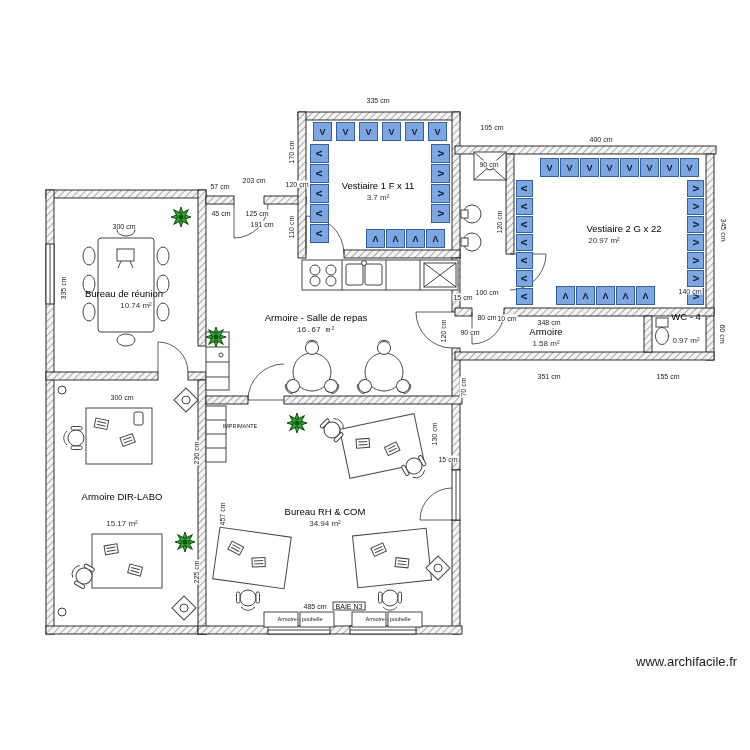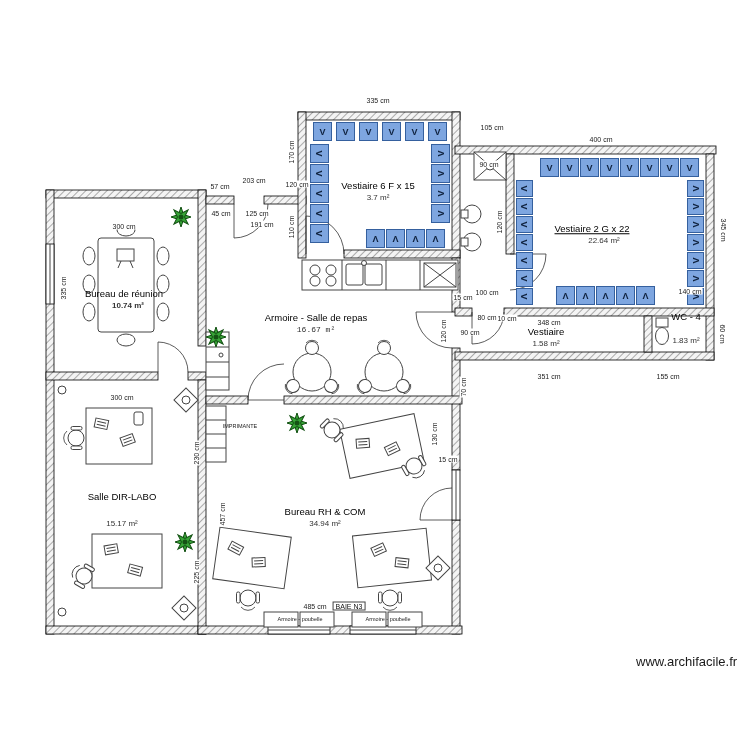--- a/index.html
+++ b/index.html
@@ -332,33 +332,33 @@
       <span class="lbl dim" style="left: 448px; top: 459px; transform: translate(-50%, -50%);">15 cm</span>
       <span class="lbl dim" style="left: 122px; top: 397px; transform: translate(-50%, -50%);">300 cm</span>
       <span class="lbl dim" style="left: 196px; top: 453px; transform: translate(-50%, -50%) rotate(-90deg);">230 cm</span>
       <span class="lbl dim" style="left: 196px; top: 572px; transform: translate(-50%, -50%) rotate(-90deg);">225 cm</span>
       <span class="lbl dim" style="left: 222px; top: 514px; transform: translate(-50%, -50%) rotate(-90deg);">457 cm</span>
       <span class="lbl dim" style="left: 315px; top: 606px; transform: translate(-50%, -50%);">485 cm</span>
       <span class="lbl tag" style="left: 349px; top: 606px; transform: translate(-50%, -50%);">BAIE N3</span>
       <span class="lbl tiny" style="left: 300px; top: 620px; transform: translate(-50%, -50%);">Armoire - poubelle</span>
       <span class="lbl tiny" style="left: 388px; top: 620px; transform: translate(-50%, -50%);">Armoire - poubelle</span>
       <span class="lbl tiny" style="left: 240px; top: 427px; transform: translate(-50%, -50%);">IMPRIMANTE</span>
-      <span class="lbl room-name" style="left: 378px; top: 186px; transform: translate(-50%, -50%);">Vestiaire 6 F x 15</span>
+      <span class="lbl room-name" style="left: 378px; top: 186px; transform: translate(-50%, -50%);">Vestiaire 1 F x 11</span>
       <span class="lbl room-area" style="left: 378px; top: 198px; transform: translate(-50%, -50%);">3.7 m²</span>
-      <span class="lbl room-name" style="left: 592px; top: 229px; transform: translate(-50%, -50%); text-decoration: underline;">Vestiaire 2 G x 22</span>
-      <span class="lbl room-area" style="left: 604px; top: 241px; transform: translate(-50%, -50%);">22.64 m²</span>
+      <span class="lbl room-name" style="left: 624px; top: 229px; transform: translate(-50%, -50%);">Vestiaire 2 G x 22</span>
+      <span class="lbl room-area" style="left: 604px; top: 241px; transform: translate(-50%, -50%);">20.97 m²</span>
       <span class="lbl room-name" style="left: 124px; top: 294px; transform: translate(-50%, -50%);">Bureau de réunion</span>
-      <span class="lbl room-area" style="left: 128px; top: 306px; transform: translate(-50%, -50%); font-weight: bold;">10.74 m²</span>
+      <span class="lbl room-area" style="left: 136px; top: 306px; transform: translate(-50%, -50%);">10.74 m²</span>
       <span class="lbl room-name" style="left: 316px; top: 318px; transform: translate(-50%, -50%);">Armoire - Salle de repas</span>
       <span class="lbl room-area" style="left: 316px; top: 330px; transform: translate(-50%, -50%); font-family: Liberation Mono, monospace;">16.67 m²</span>
-      <span class="lbl room-name" style="left: 546px; top: 332px; transform: translate(-50%, -50%);">Vestiaire</span>
+      <span class="lbl room-name" style="left: 546px; top: 332px; transform: translate(-50%, -50%);">Armoire</span>
       <span class="lbl room-area" style="left: 546px; top: 344px; transform: translate(-50%, -50%);">1.58 m²</span>
       <span class="lbl room-name" style="left: 686px; top: 317px; transform: translate(-50%, -50%);">WC - 4</span>
-      <span class="lbl room-area" style="left: 686px; top: 341px; transform: translate(-50%, -50%);">1.83 m²</span>
-      <span class="lbl room-name" style="left: 122px; top: 497px; transform: translate(-50%, -50%);">Salle DIR-LABO</span>
+      <span class="lbl room-area" style="left: 686px; top: 341px; transform: translate(-50%, -50%);">0.97 m²</span>
+      <span class="lbl room-name" style="left: 122px; top: 497px; transform: translate(-50%, -50%);">Armoire DIR-LABO</span>
       <span class="lbl room-area" style="left: 122px; top: 524px; transform: translate(-50%, -50%);">15.17 m²</span>
       <span class="lbl room-name" style="left: 325px; top: 512px; transform: translate(-50%, -50%);">Bureau RH &amp; COM</span>
       <span class="lbl room-area" style="left: 325px; top: 524px; transform: translate(-50%, -50%);">34.94 m²</span>
     </div>
 
 <span class="watermark">www.archifacile.fr</span>
 
 </div>
 
 </body></html>

